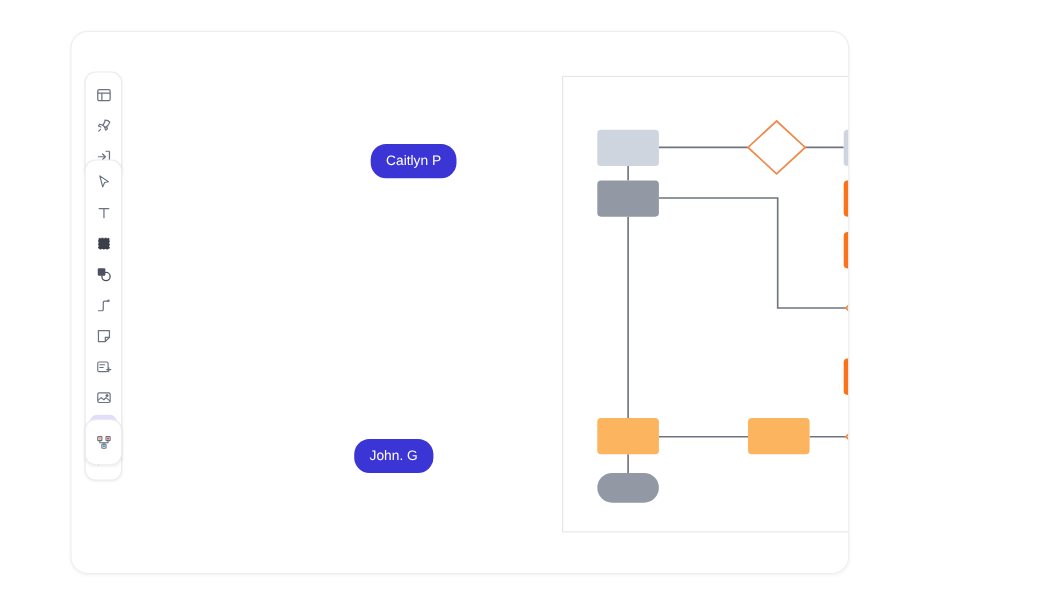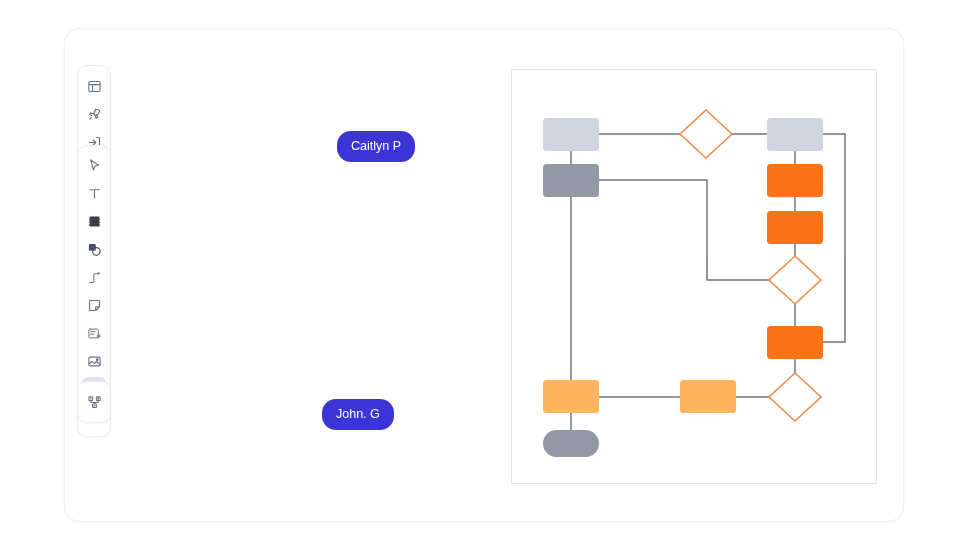--- a/index.html
+++ b/index.html
@@ -5,21 +5,21 @@
   html,body{margin:0;padding:0;}
   body{
     width:960px;height:547px;
     background:#ffffff;
     font-family:"Liberation Sans", sans-serif;
     overflow:hidden;
   }
   .app-window{
     position:absolute;
     left:64px;top:28px;
-    width:840px;height:494px;
+    width:708px;height:494px;
     background:#ffffff;
     border:1px solid #eceef1;
     border-radius:16px;
     box-shadow:0 1px 3px rgba(16,24,40,0.04);
     box-sizing:border-box;
   }
   .canvas{
     position:absolute;inset:0;
     overflow:hidden;
     border-radius:16px;

